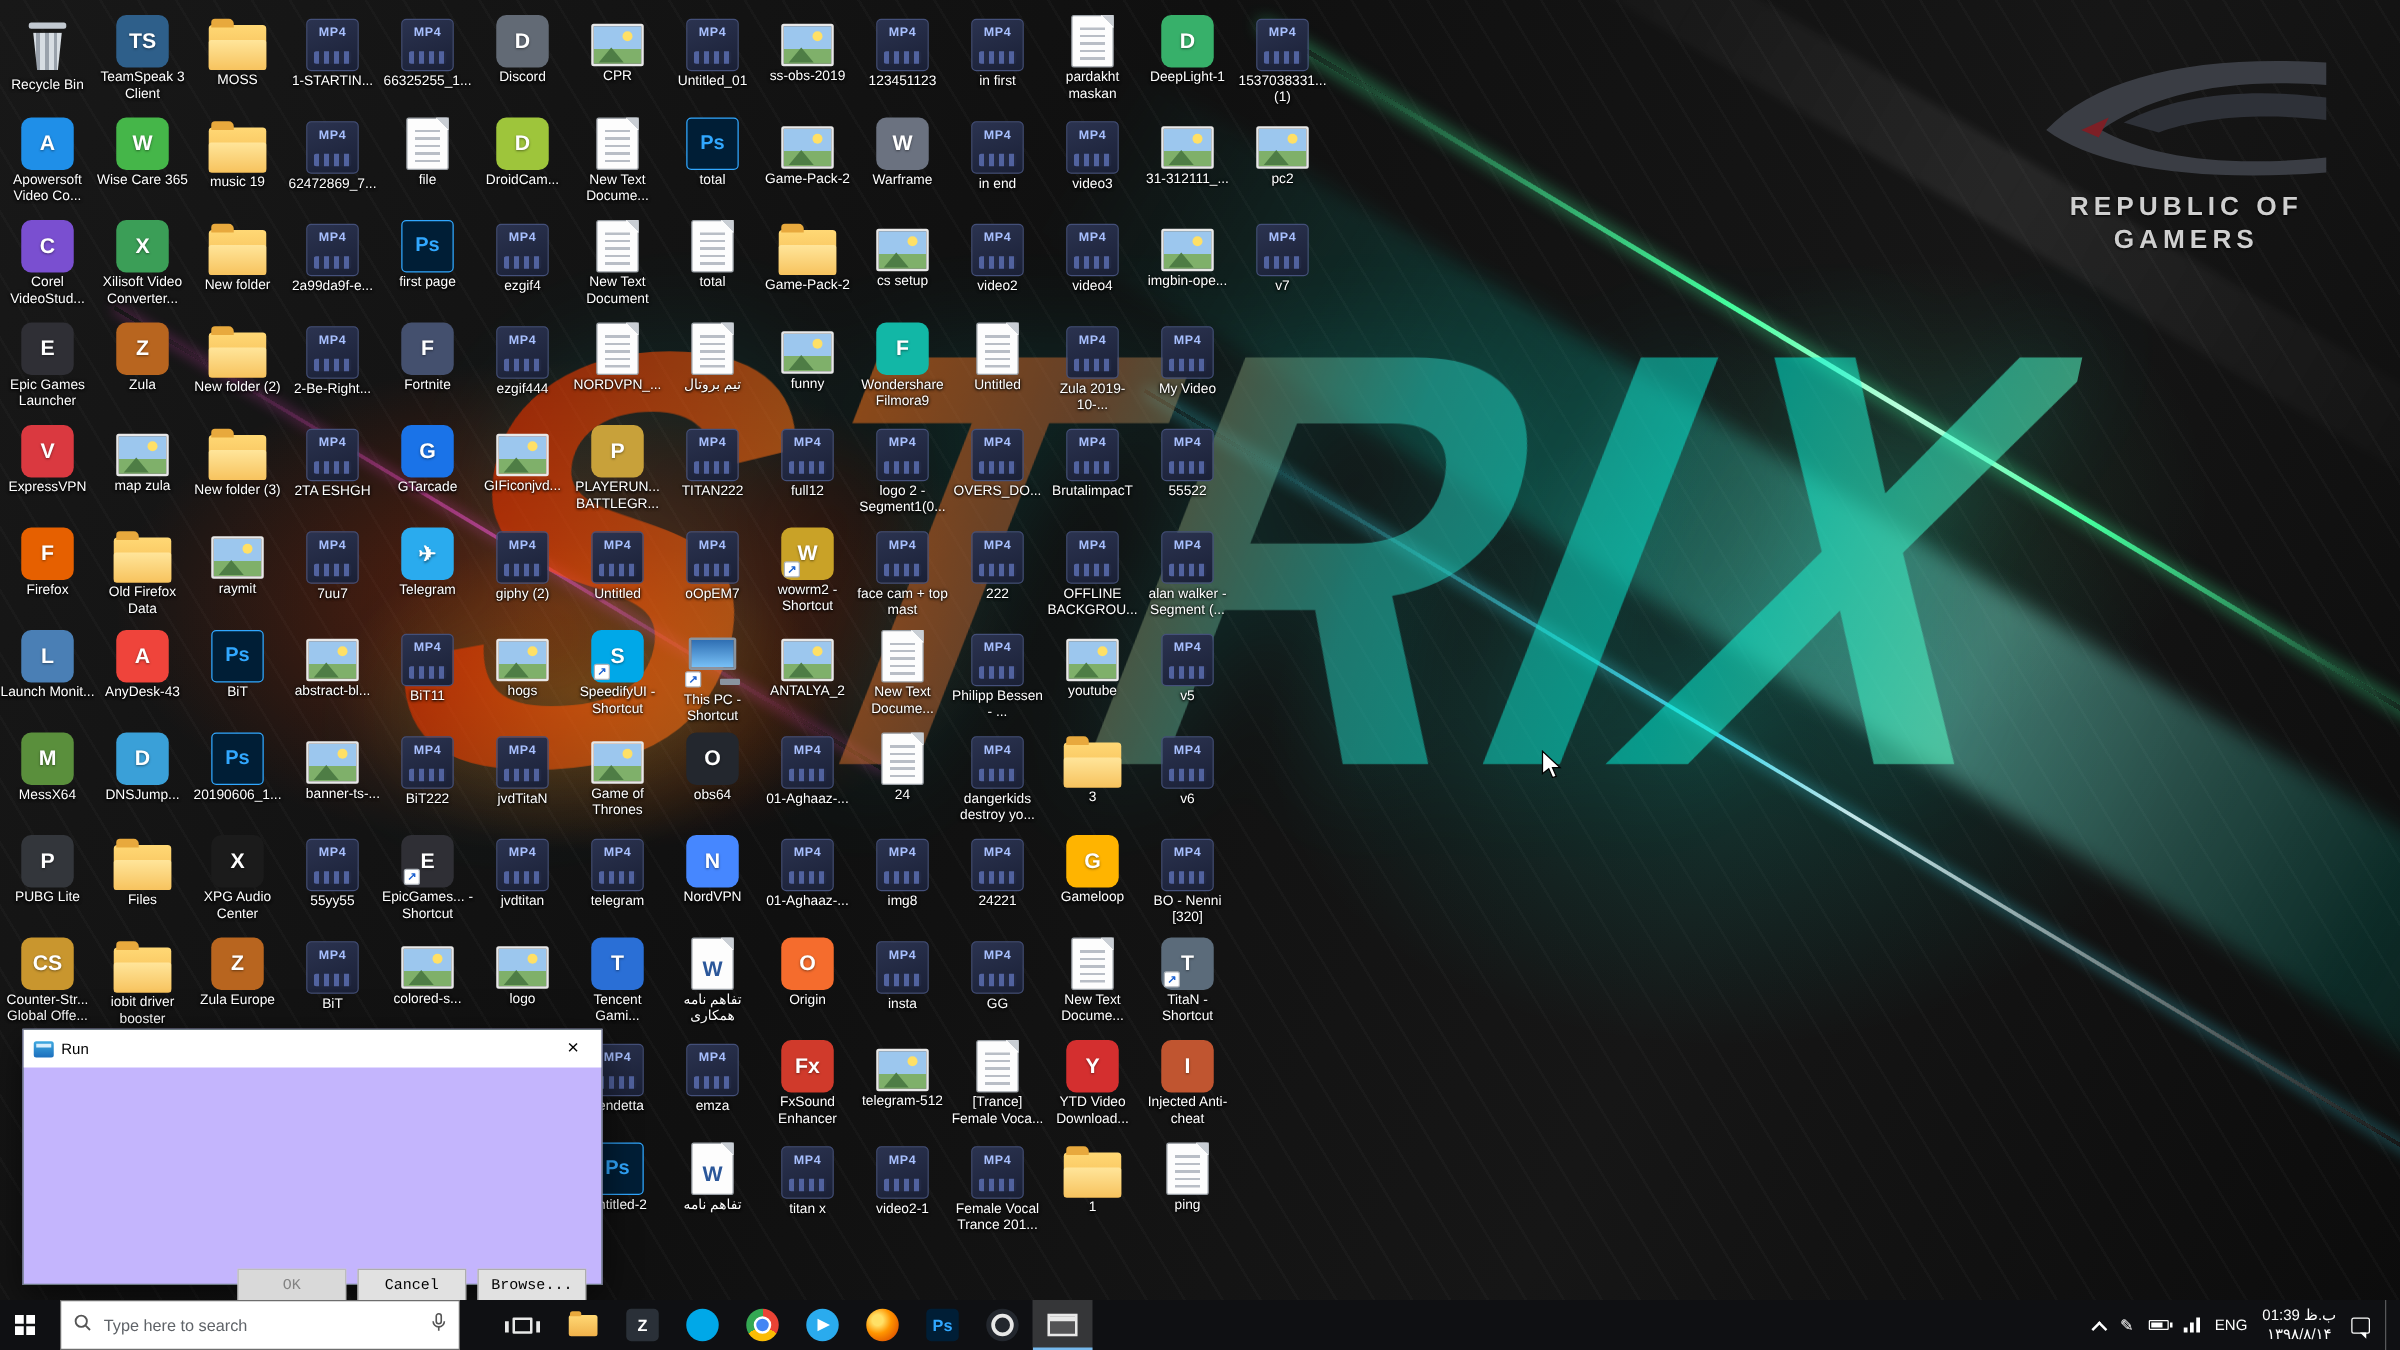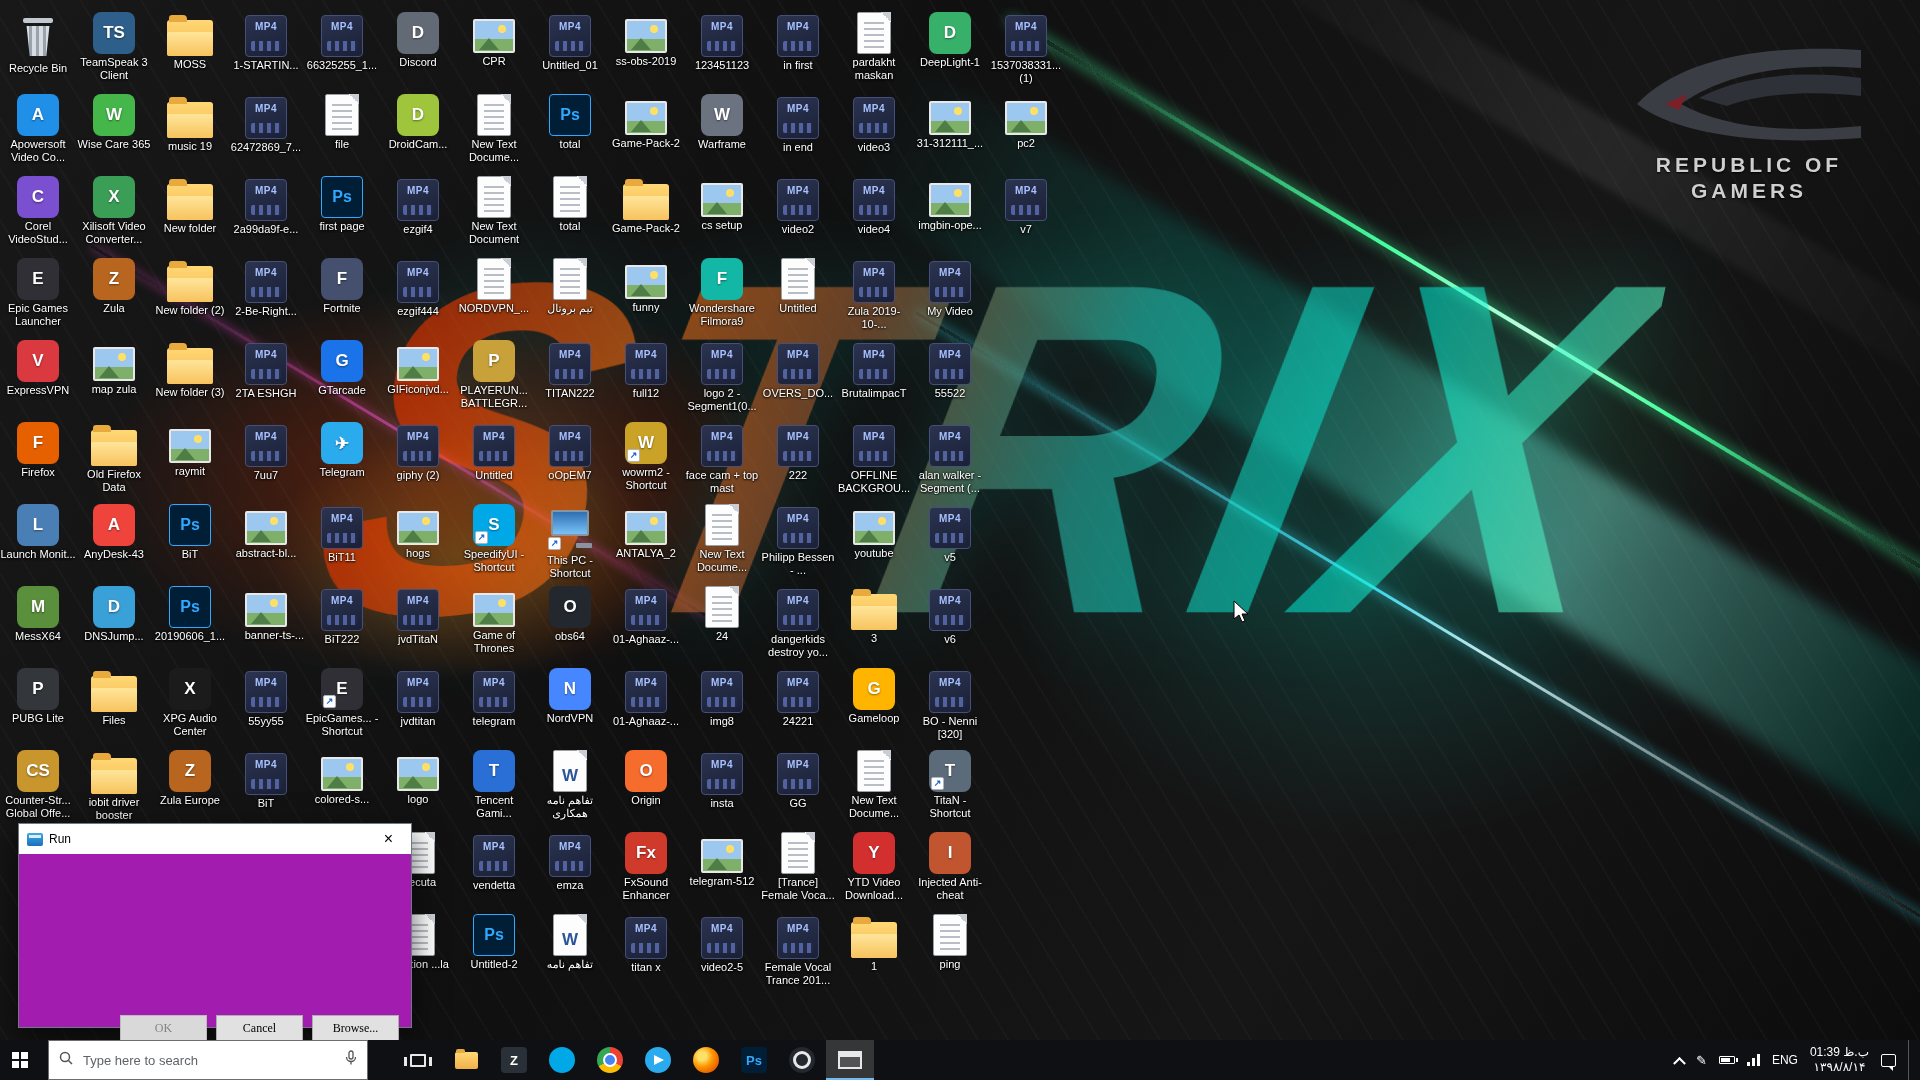--- a/index.html
+++ b/index.html
@@ -66,43 +66,43 @@
   .art-recycle .bin-body{width:26px;height:30px;margin-top:10px;clip-path:polygon(6% 0,94% 0,82% 100%,18% 100%);
     background:repeating-linear-gradient(90deg,#d7dde3 0 4px,#9aa2ac 4px 7px);}
   .art-recycle .bin-lid{position:absolute;top:6px;left:9px;width:30px;height:5px;background:#c2c9d1;border-radius:2px;}
   .art-pc .mon{width:38px;height:26px;margin-bottom:10px;border:2px solid #8a94a0;border-radius:2px;
     background:linear-gradient(#2f6fb3,#79c1f7);}
   .art-pc .stand{position:absolute;bottom:4px;left:30px;width:16px;height:5px;background:#8a94a0;border-radius:1px;}
   .sc{position:absolute;left:2px;bottom:2px;width:13px;height:13px;background:#fff;border:1px solid #aeb4bb;border-radius:2px;
     font-weight:bold;font-size:9px;line-height:11px;color:#1e62d0;text-align:center;}
 
   
-  .run-dialog{position:absolute;left:18px;top:823px;width:394px;height:205px;z-index:10;
-    background:#a21caf;border:1px solid #6e7b86;box-shadow:0 10px 28px rgba(0,0,0,.6);}
+  .run-dialog{position:absolute;left:18px;top:823px;width:464px;height:205px;z-index:10;
+    background:#c4b5fd;border:1px solid #6e7b86;box-shadow:0 10px 28px rgba(0,0,0,.6);}
   .rd-titlebar{height:30px;background:#fff;display:flex;align-items:center;padding-left:8px;position:relative;}
   .rd-icon{width:16px;height:13px;background:linear-gradient(#3fa9e0,#1c6fbd);border-radius:2px;position:relative;margin-right:6px;}
   .rd-icon::before{content:"";position:absolute;top:2px;left:2px;right:2px;height:3px;background:#d8eefc;}
   .rd-title{font-size:12px;color:#000;}
   .rd-close{position:absolute;right:0;top:0;width:45px;height:29px;border:0;background:transparent;cursor:pointer;
     font-size:16px;line-height:29px;color:#000;text-align:center;padding:0;}
   .rd-body{padding:14px 12px 0 14px;position:relative;height:175px;}
   .rd-row1{display:flex;gap:12px;}
   .rd-bigicon{flex:0 0 36px;width:36px;height:28px;background:linear-gradient(#54b9ea,#1c6fbd);border-radius:3px;position:relative;}
   .rd-bigicon::before{content:"";position:absolute;top:3px;left:3px;right:3px;height:5px;background:#dff1fc;}
   .rd-desc{font-size:12px;line-height:16px;color:#000;padding-right:6px;}
   .rd-open-row{position:absolute;left:14px;right:12px;top:102px;display:flex;align-items:center;}
   .rd-open-label{font-size:12px;color:#000;width:48px;}
   .combo{position:relative;flex:1;height:23px;}
   .combo input{width:100%;height:23px;border:1px solid #0078d7;padding:2px 22px 2px 6px;font-size:12px;
     font-family:"Liberation Sans",sans-serif;outline:none;}
   .combo .dd{position:absolute;right:1px;top:1px;bottom:1px;width:18px;background:#e6e6e6;border-left:1px solid #d0d0d0;
     display:flex;align-items:center;justify-content:center;cursor:pointer;}
   .dd-arrow{width:0;height:0;border-left:4px solid transparent;border-right:4px solid transparent;border-top:5px solid #444;}
   .rd-buttons{position:absolute;right:12px;top:161px;display:flex;gap:9px;}
-  .btn{width:87px;height:26px;font-size:12px;font-family:Liberation Serif, serif;
+  .btn{width:87px;height:26px;font-size:12px;font-family:Liberation Mono, monospace;
     background:#e1e1e1;border:1px solid #adadad;color:#000;cursor:pointer;}
   .btn.disabled{background:#d9d9d9;border-color:#bcbcbc;color:#838383;}
 
   
   .taskbar{position:absolute;left:0;bottom:0;width:1920px;height:40px;background:#0f1013;z-index:20;
     display:flex;align-items:center;}
   .start-btn{width:48px;height:40px;border:0;background:transparent;display:flex;align-items:center;justify-content:center;cursor:pointer;}
   .winlogo{width:7px;height:7px;background:#fff;box-shadow:9px 0 0 #fff,0 9px 0 #fff,9px 9px 0 #fff;margin:-9px 9px 0 -9px;}
   .search-box{width:320px;height:40px;background:#fff;border:1px solid #6d6d6d;display:flex;align-items:center;padding:0 10px;gap:8px;}
   .search-input{flex:1;border:0;outline:none;font-size:13px;font-family:"Liberation Sans",sans-serif;color:#111;min-width:0;}
@@ -1123,21 +1123,21 @@
           <span class="mp4t">MP4</span>
           <span class="mp4s"></span>
         </div>
         <div class="lbl">titan x</div>
       </div>
       <div class="di" title="video2-2" style="left: 684px; top: 914px;">
         <div class="art art-mp4">
           <span class="mp4t">MP4</span>
           <span class="mp4s"></span>
         </div>
-        <div class="lbl">video2-5</div>
+        <div class="lbl">video2-1</div>
       </div>
       <div class="di" title="Female Vocal Trance 201..." style="left: 760px; top: 914px;">
         <div class="art art-mp4">
           <span class="mp4t">MP4</span>
           <span class="mp4s"></span>
         </div>
         <div class="lbl">Female Vocal Trance 201...</div>
       </div>
       <div class="di" title="1" style="left: 836px; top: 914px;">
         <div class="art art-folder"></div>

